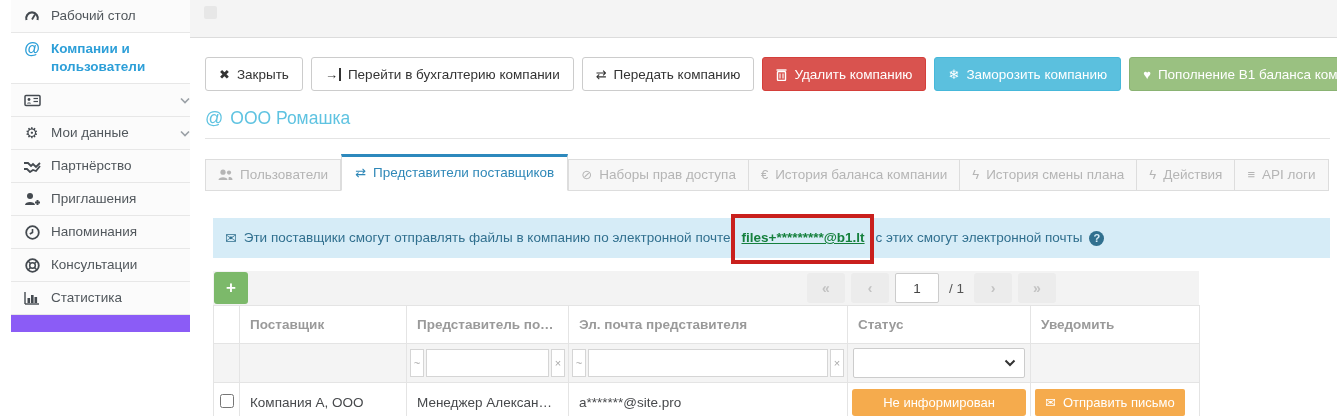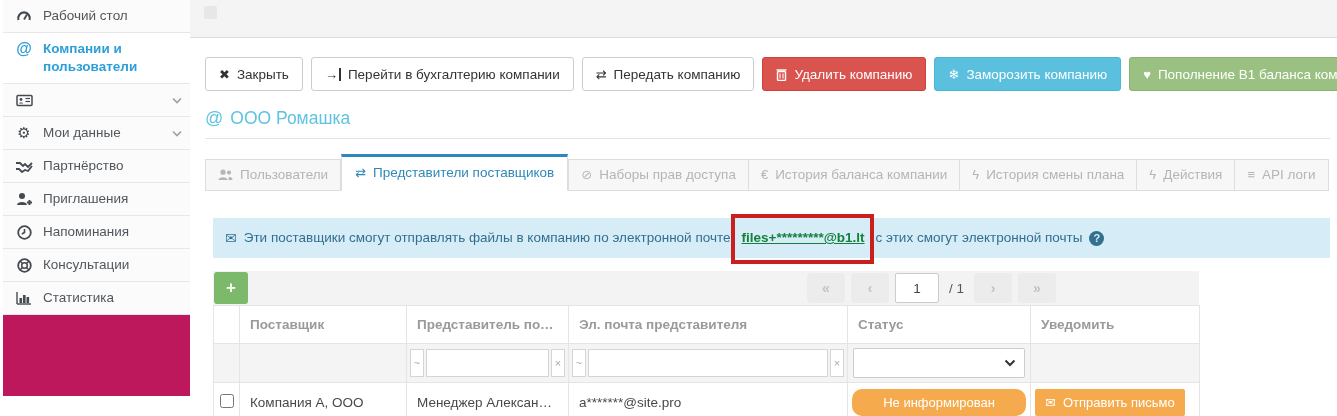--- a/index.html
+++ b/index.html
@@ -4,22 +4,22 @@
 <style>
   * { box-sizing: border-box; margin: 0; padding: 0; }
   html,body { width:1337px; height:416px; overflow:hidden; }
   body {
     font-family: "Liberation Sans", "DejaVu Sans", sans-serif;
     font-size: 13.5px; color:#55595c; background:#fff; position:relative;
   }
   svg { display:block; }
 
   
-  .sidebar { position:absolute; left:3px; top:0; width:190px; height:396px;
-    background:#be185d; border-right:1px solid #e0e0e0; }
+  .sidebar { position:absolute; left:11px; top:0; width:190px; height:332px;
+    background:#8b5cf6; border-right:1px solid #e0e0e0; }
   .s-item { display:flex; align-items:flex-start; gap:9px; padding:7px 10px 7px 11px;
     border-bottom:1px solid #e7e7e7; background:#fbfbfb; color:#51575c; cursor:pointer;
     line-height:18px; min-height:33px; }
   .s-item .sico { width:20px; flex:0 0 20px; display:flex; justify-content:center;
     align-items:center; height:18px; color:#444a50; font-size:15px; }
   .s-item.active { background:#fff; color:#2d9fd8; font-weight:bold; }
   .s-item.active .sico { color:#2d9fd8; font-weight:bold; font-size:16px; }
   .s-item .chev { margin-left:auto; color:#9aa0a6; align-self:center; }
 
   
@@ -99,21 +99,21 @@
     font-size:11px; display:flex; align-items:center; justify-content:center; cursor:pointer; }
   .f-input { flex:1 1 auto; min-width:0; border:1px solid #d5d5d5; padding:0 6px;
     font-family:inherit; font-size:13px; color:#444; background:#fff; }
   .f-select { height:30px; margin:0 2px; background:#fff; border:1px solid #ccc;
     border-radius:2px; display:flex; align-items:center; justify-content:flex-end;
     padding:0 8px; cursor:pointer; }
   .row-data td { background:#fff; height:37px; padding:6px 10px; color:#47494c; }
   .row-data td.c-check { text-align:center; padding:6px 4px; }
   .cbx { width:14px; height:14px; cursor:pointer; }
   .status-badge { display:block; margin:0 2px; background:#f5ab4d; color:#fff;
-    text-align:center; padding:6px 0; border-radius:10px; font-size:13px; }
+    text-align:center; padding:6px 0; border-radius:3px; font-size:13px; }
   .notify-btn { display:inline-flex; align-items:center; gap:7px; background:#f5ab4d;
     color:#fff; border:none; border-radius:2px; padding:6px 10px; font-size:13px;
     cursor:pointer; font-family:inherit; }
 </style>
 </head>
 <body>
 
 <div class="sidebar">
 
   <div class="s-item">

